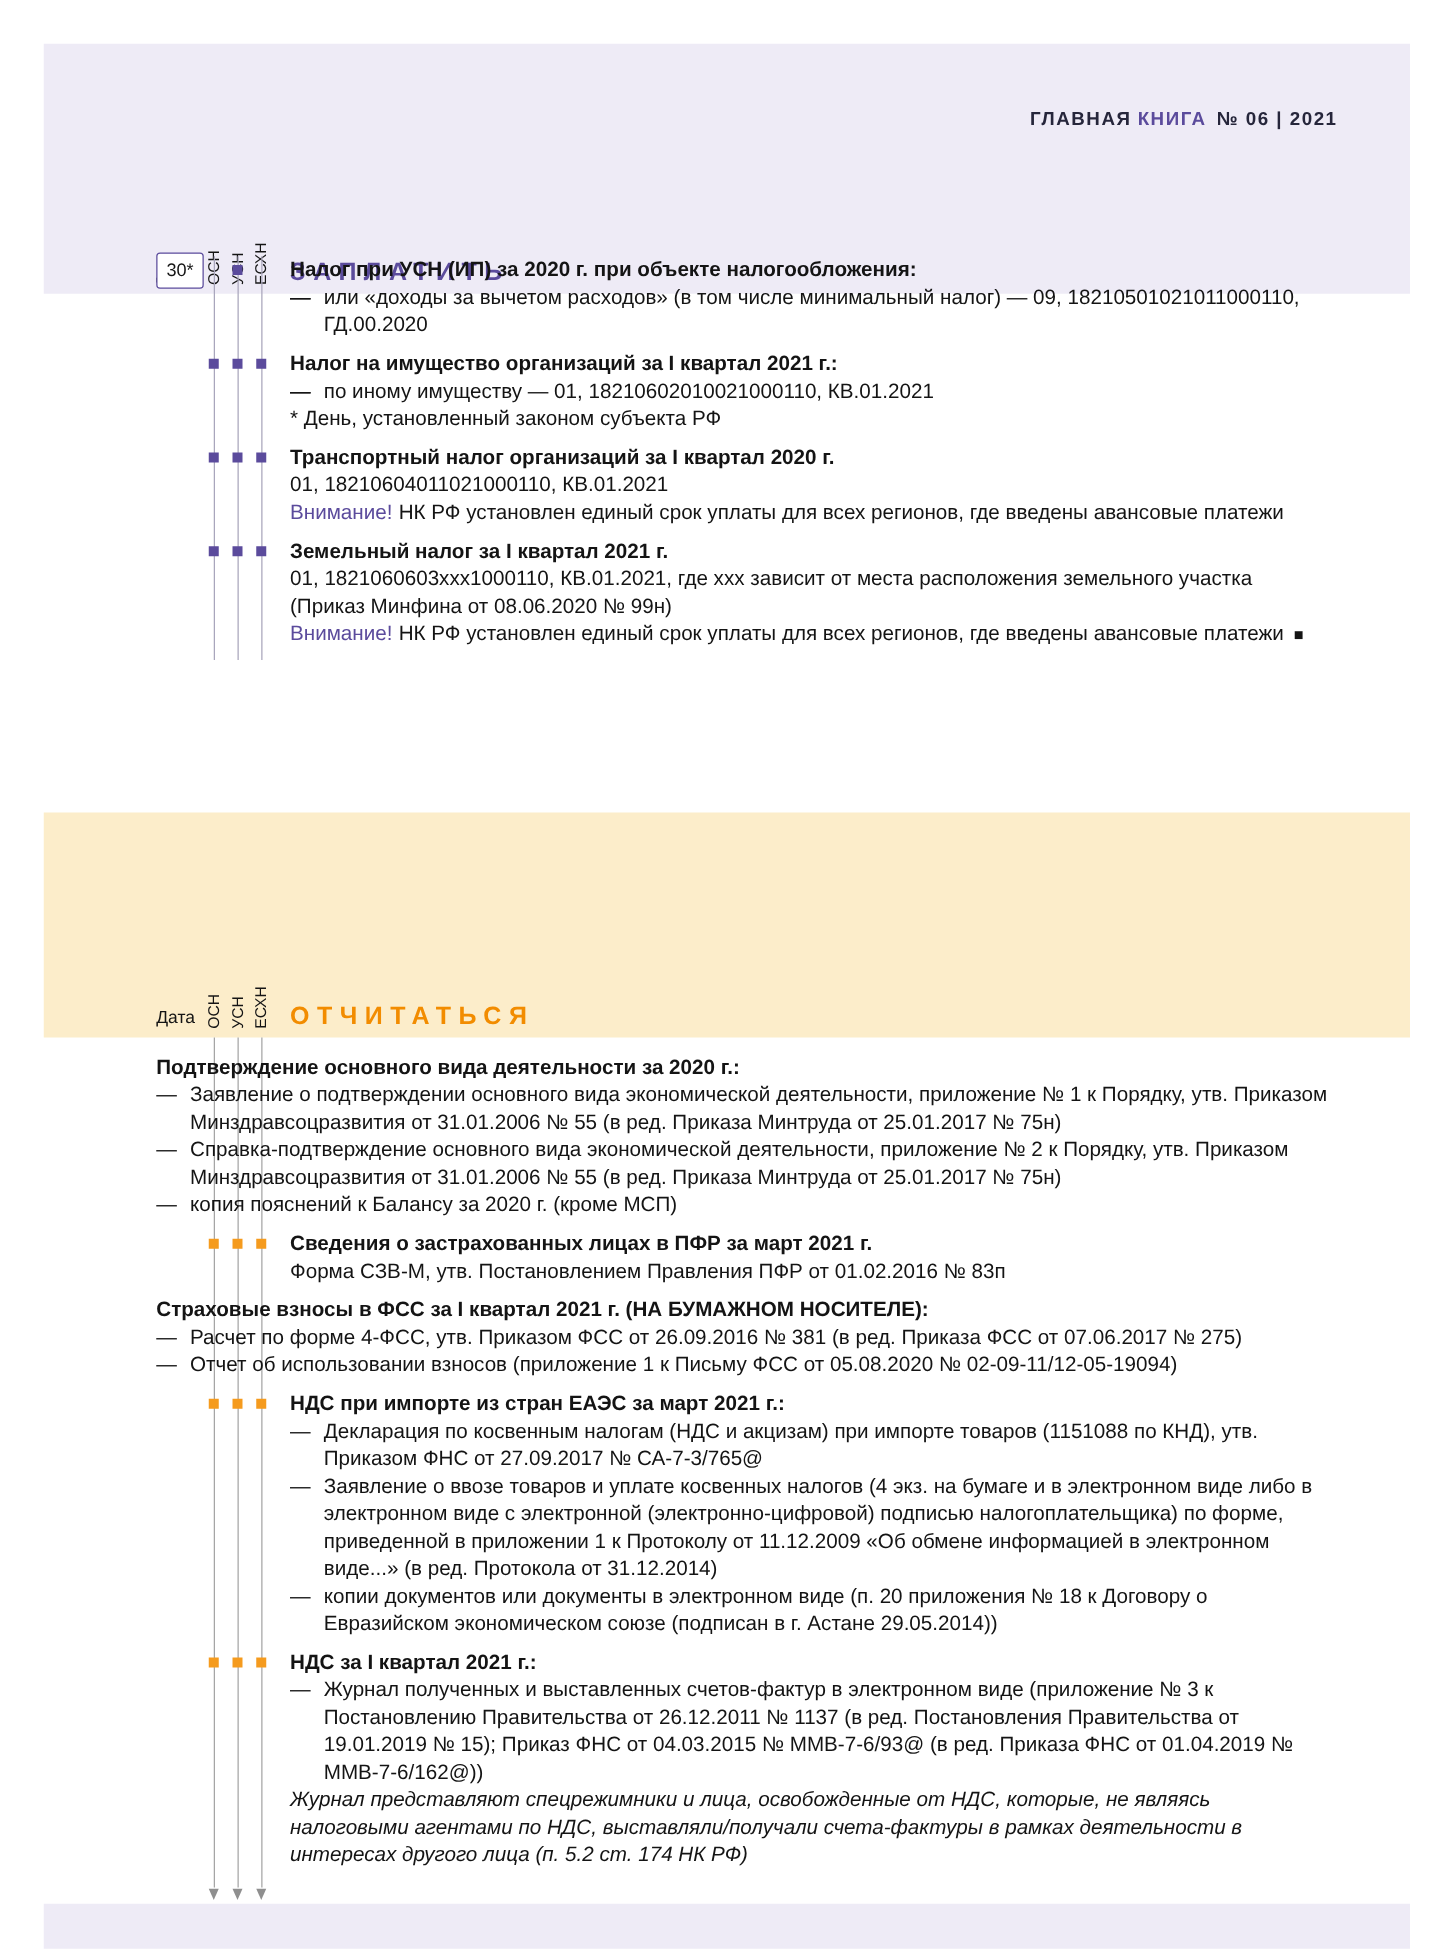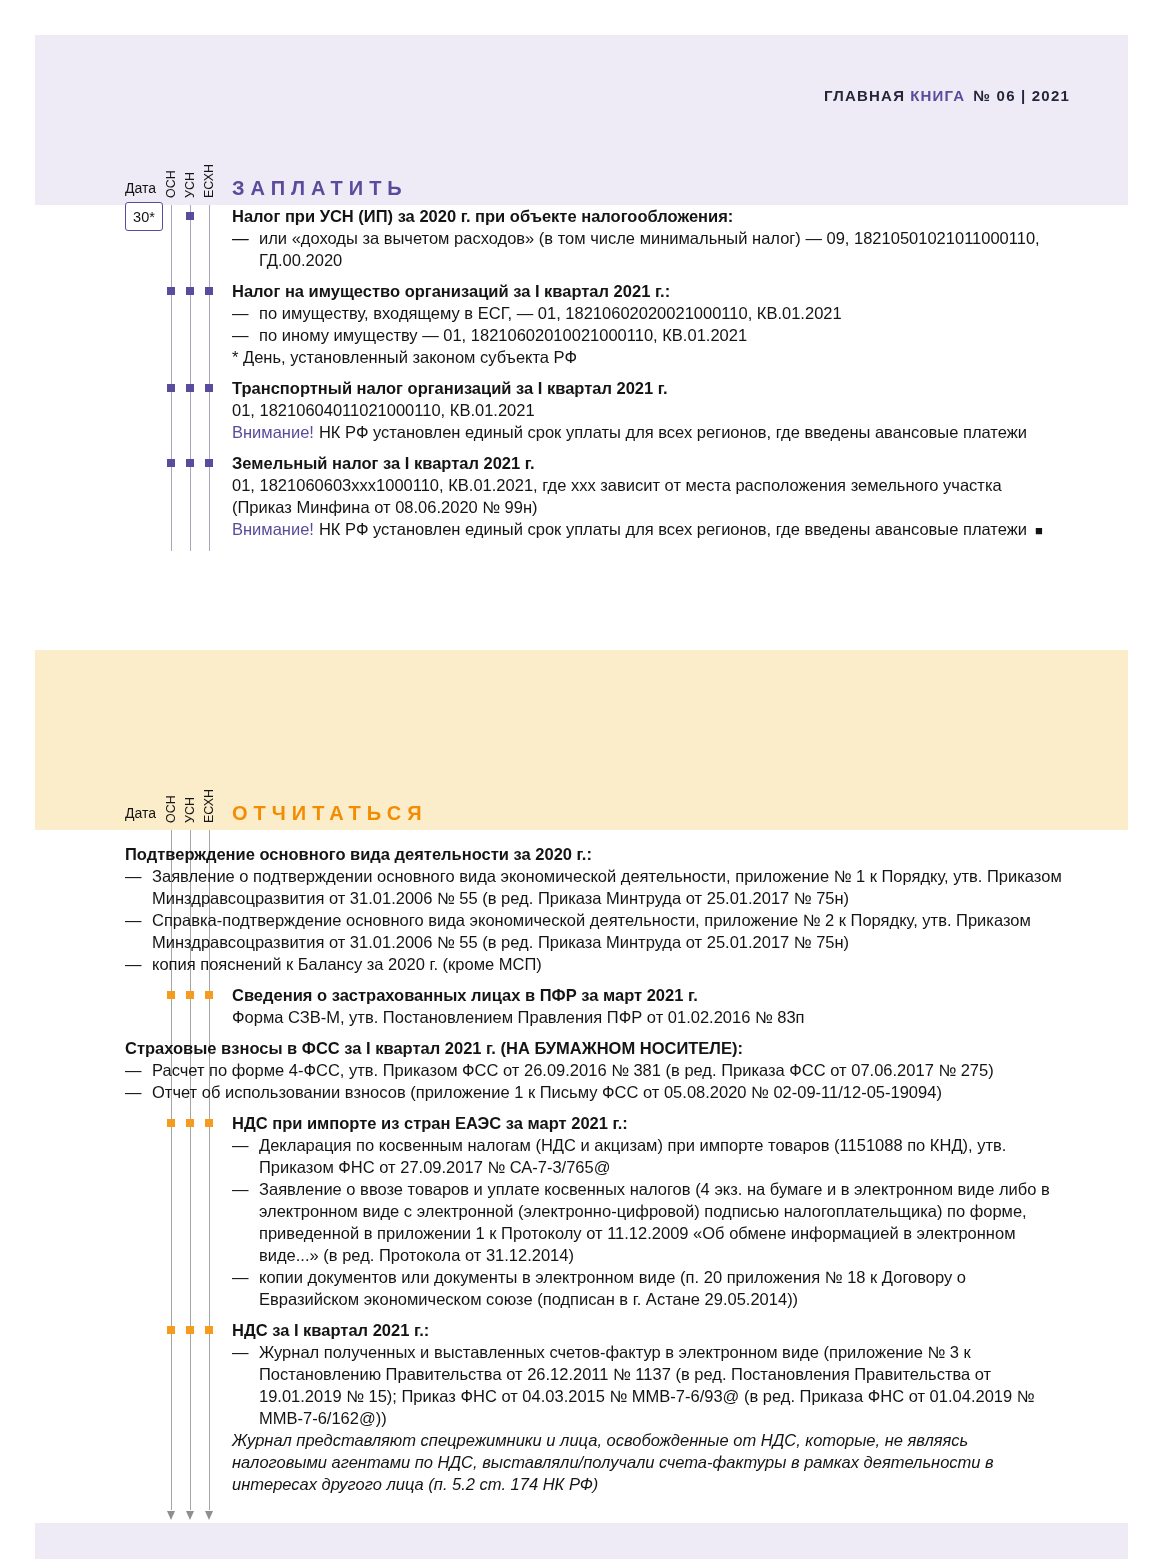--- a/index.html
+++ b/index.html
@@ -1,20 +1,20 @@
 <!DOCTYPE html>
 <html><head>
 <meta charset="utf-8">
 <style>
   html,body{margin:0;padding:0}
   body{width:1163px;height:1559px;position:relative;background:#ffffff;
        font-family:"Liberation Sans",sans-serif;color:#141414;overflow:hidden}
 
   .band{position:absolute;left:35px;right:35px}
-  .pay-band{top:35px;height:170px;background:#EEEBF6}
+  .pay-band{top:35px;height:200px;background:#EEEBF6}
   .report-band{top:650px;height:180px;background:#FCEDCA}
   .footer-band{position:absolute;left:35px;right:35px;top:1523px;height:36px;background:#EEEBF6}
 
   .masthead{position:absolute;top:52px;right:58px;font-size:15px;font-weight:bold;
             letter-spacing:1.2px;white-space:nowrap}
   .mh-dark{color:#26263B}
   .mh-purple{color:#5B4B9C;margin-left:5px}
   .mh-issue{color:#26263B;margin-left:8px}
 
   .date-lab{position:absolute;left:90px;bottom:9px;font-size:14px}
@@ -92,34 +92,34 @@
     </div>
 
     <div class="item">
       <div class="gutter">
         <i class="sq p c1"></i>
         <i class="sq p c2"></i>
         <i class="sq p c3"></i>
       </div>
       <div class="content">
         <div class="ititle">Налог на имущество организаций за I квартал 2021 г.:</div>
-        <div class="line dash"><span class="dash-mark">—</span><span>по имуществу, входящему в ЕСГ, — 01, 18210602020021000110, КВ.01.2021</span></div>
+        <div class="line dash"><span class="dash-mark">—</span></div>
         <div class="line dash"><span class="dash-mark">—</span><span>по иному имуществу — 01, 18210602010021000110, КВ.01.2021</span></div>
         <div class="line">* День, установленный законом субъекта РФ</div>
       </div>
     </div>
 
     <div class="item">
       <div class="gutter">
         <i class="sq p c1"></i>
         <i class="sq p c2"></i>
         <i class="sq p c3"></i>
       </div>
       <div class="content">
-        <div class="ititle">Транспортный налог организаций за I квартал 2021 г.</div>
+        <div class="ititle">Транспортный налог организаций за I квартал 2020 г.</div>
         <div class="line">01, 18210604011021000110, КВ.01.2021</div>
         <div class="line">
           <span class="warn">Внимание!</span><span>НК РФ установлен единый срок уплаты для всех регионов, где введены авансовые платежи</span>
         </div>
       </div>
     </div>
 
     <div class="item">
       <div class="gutter">
         <i class="sq p c1"></i>

